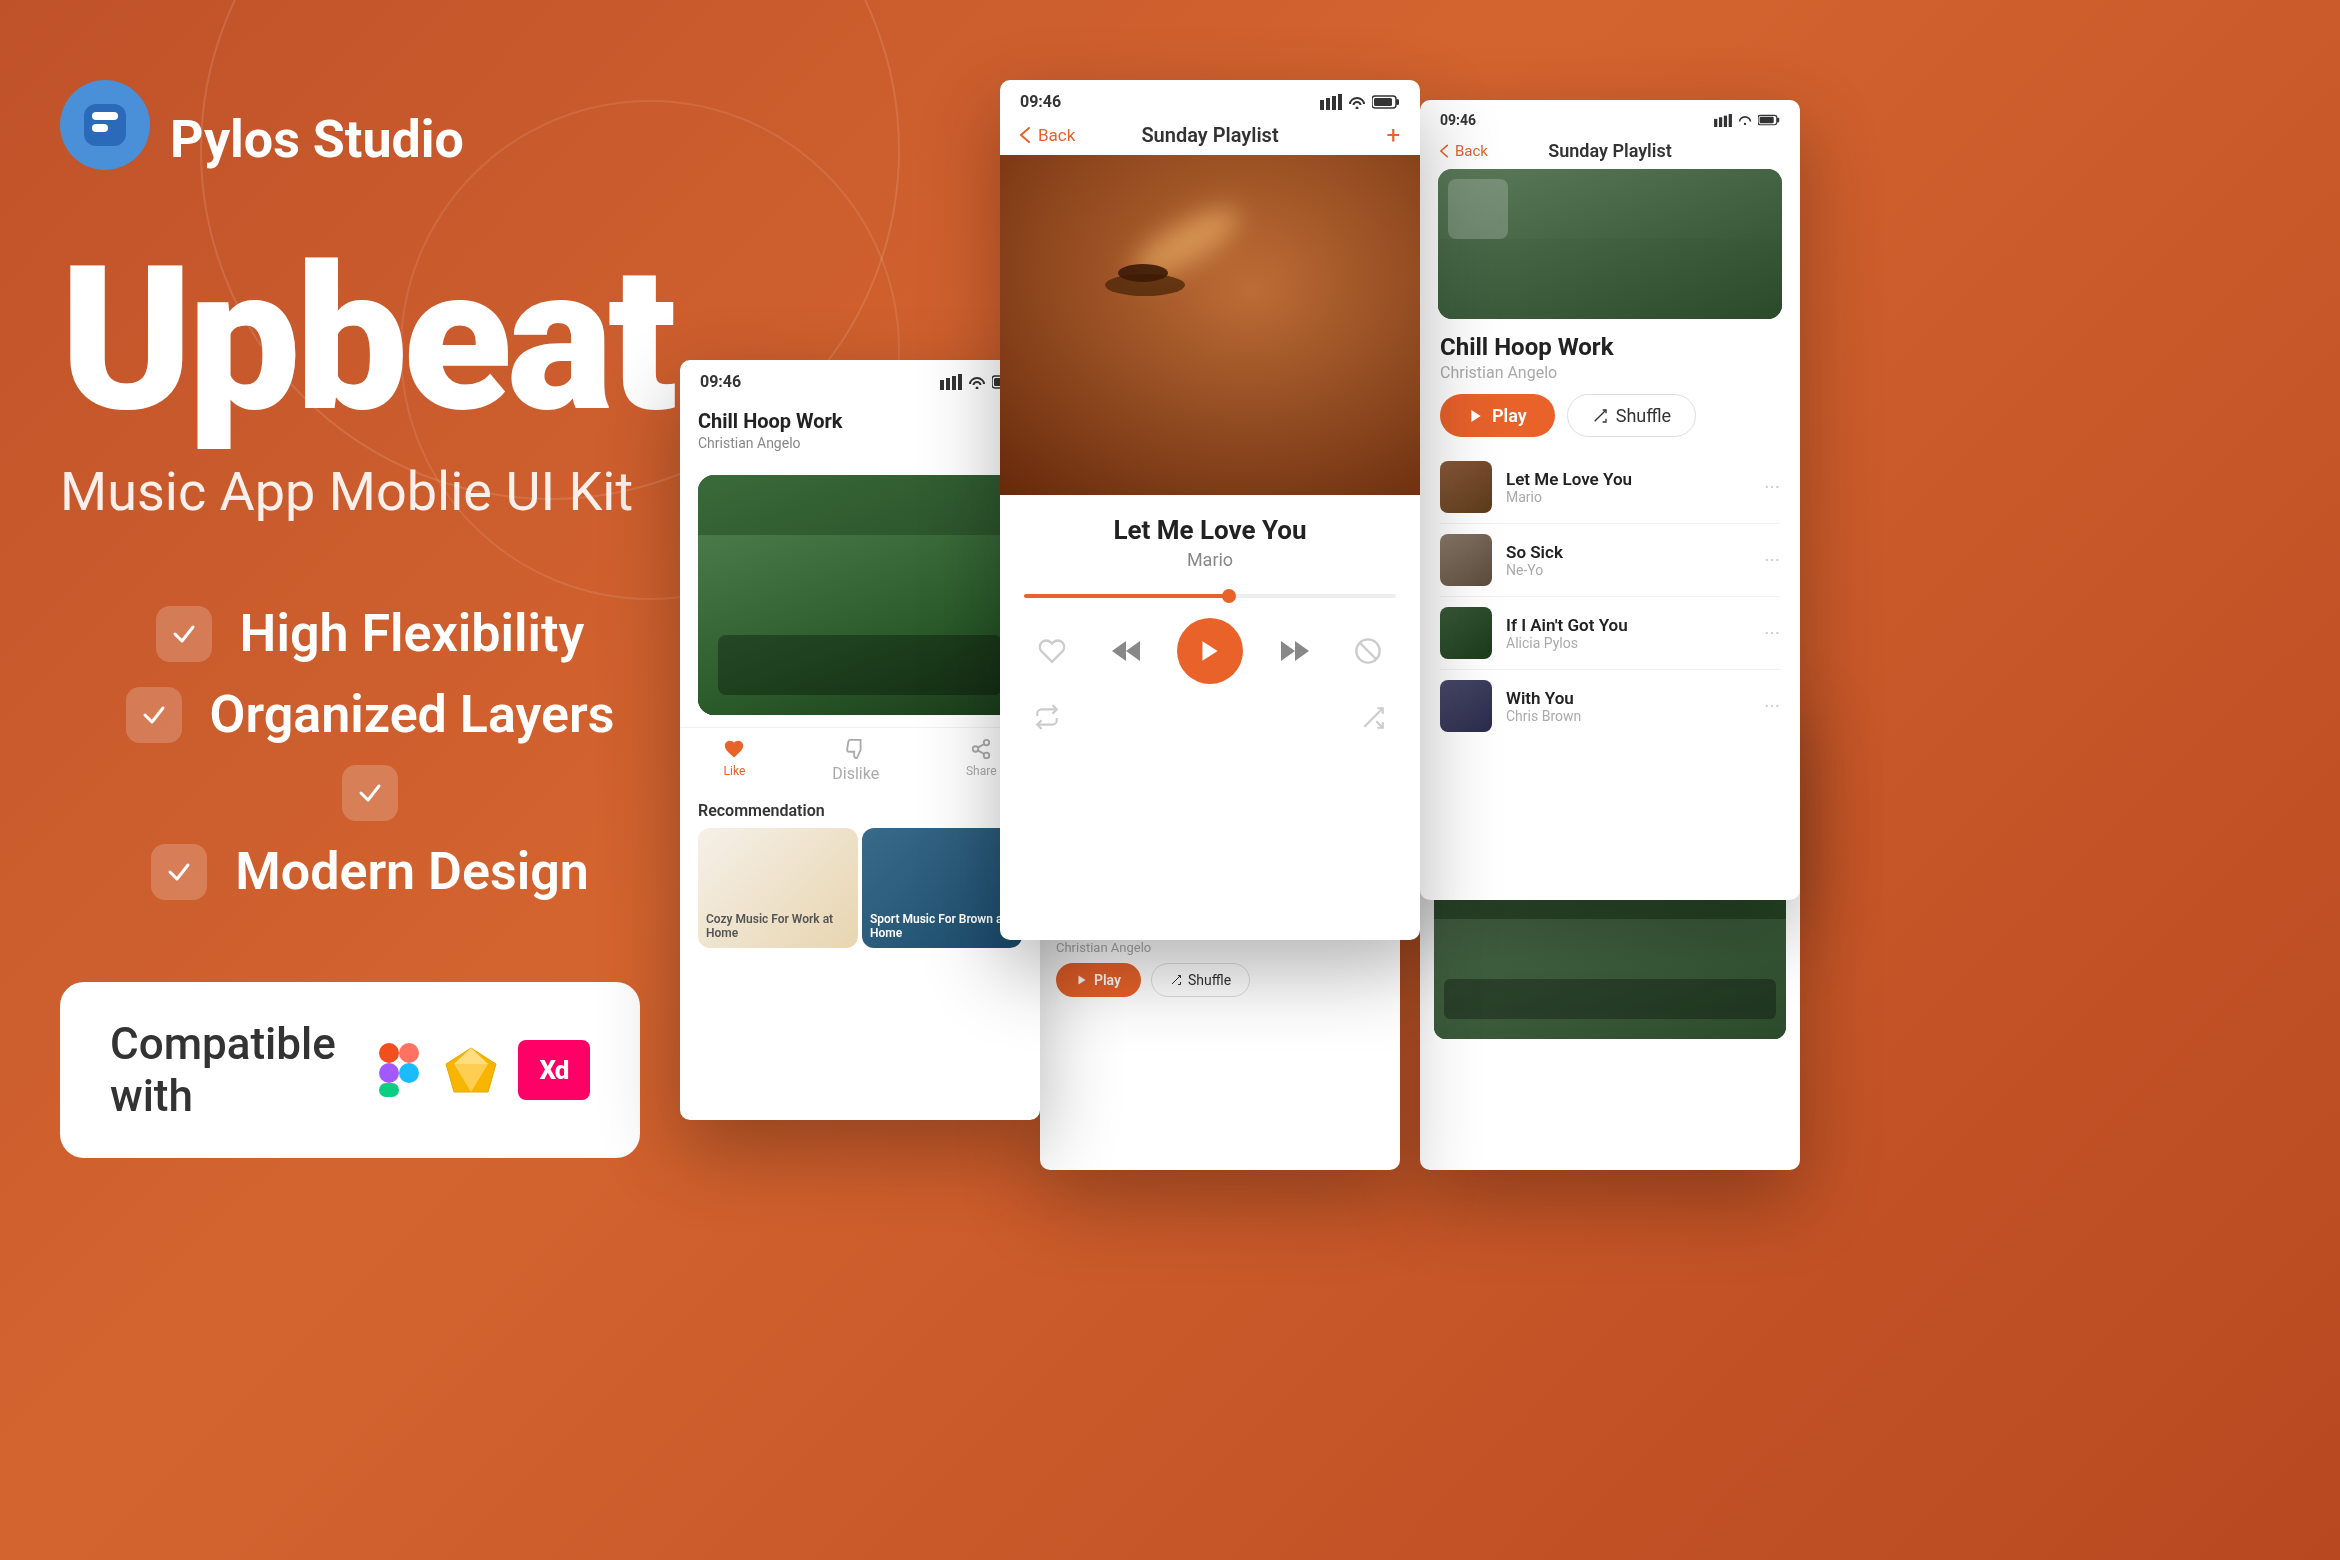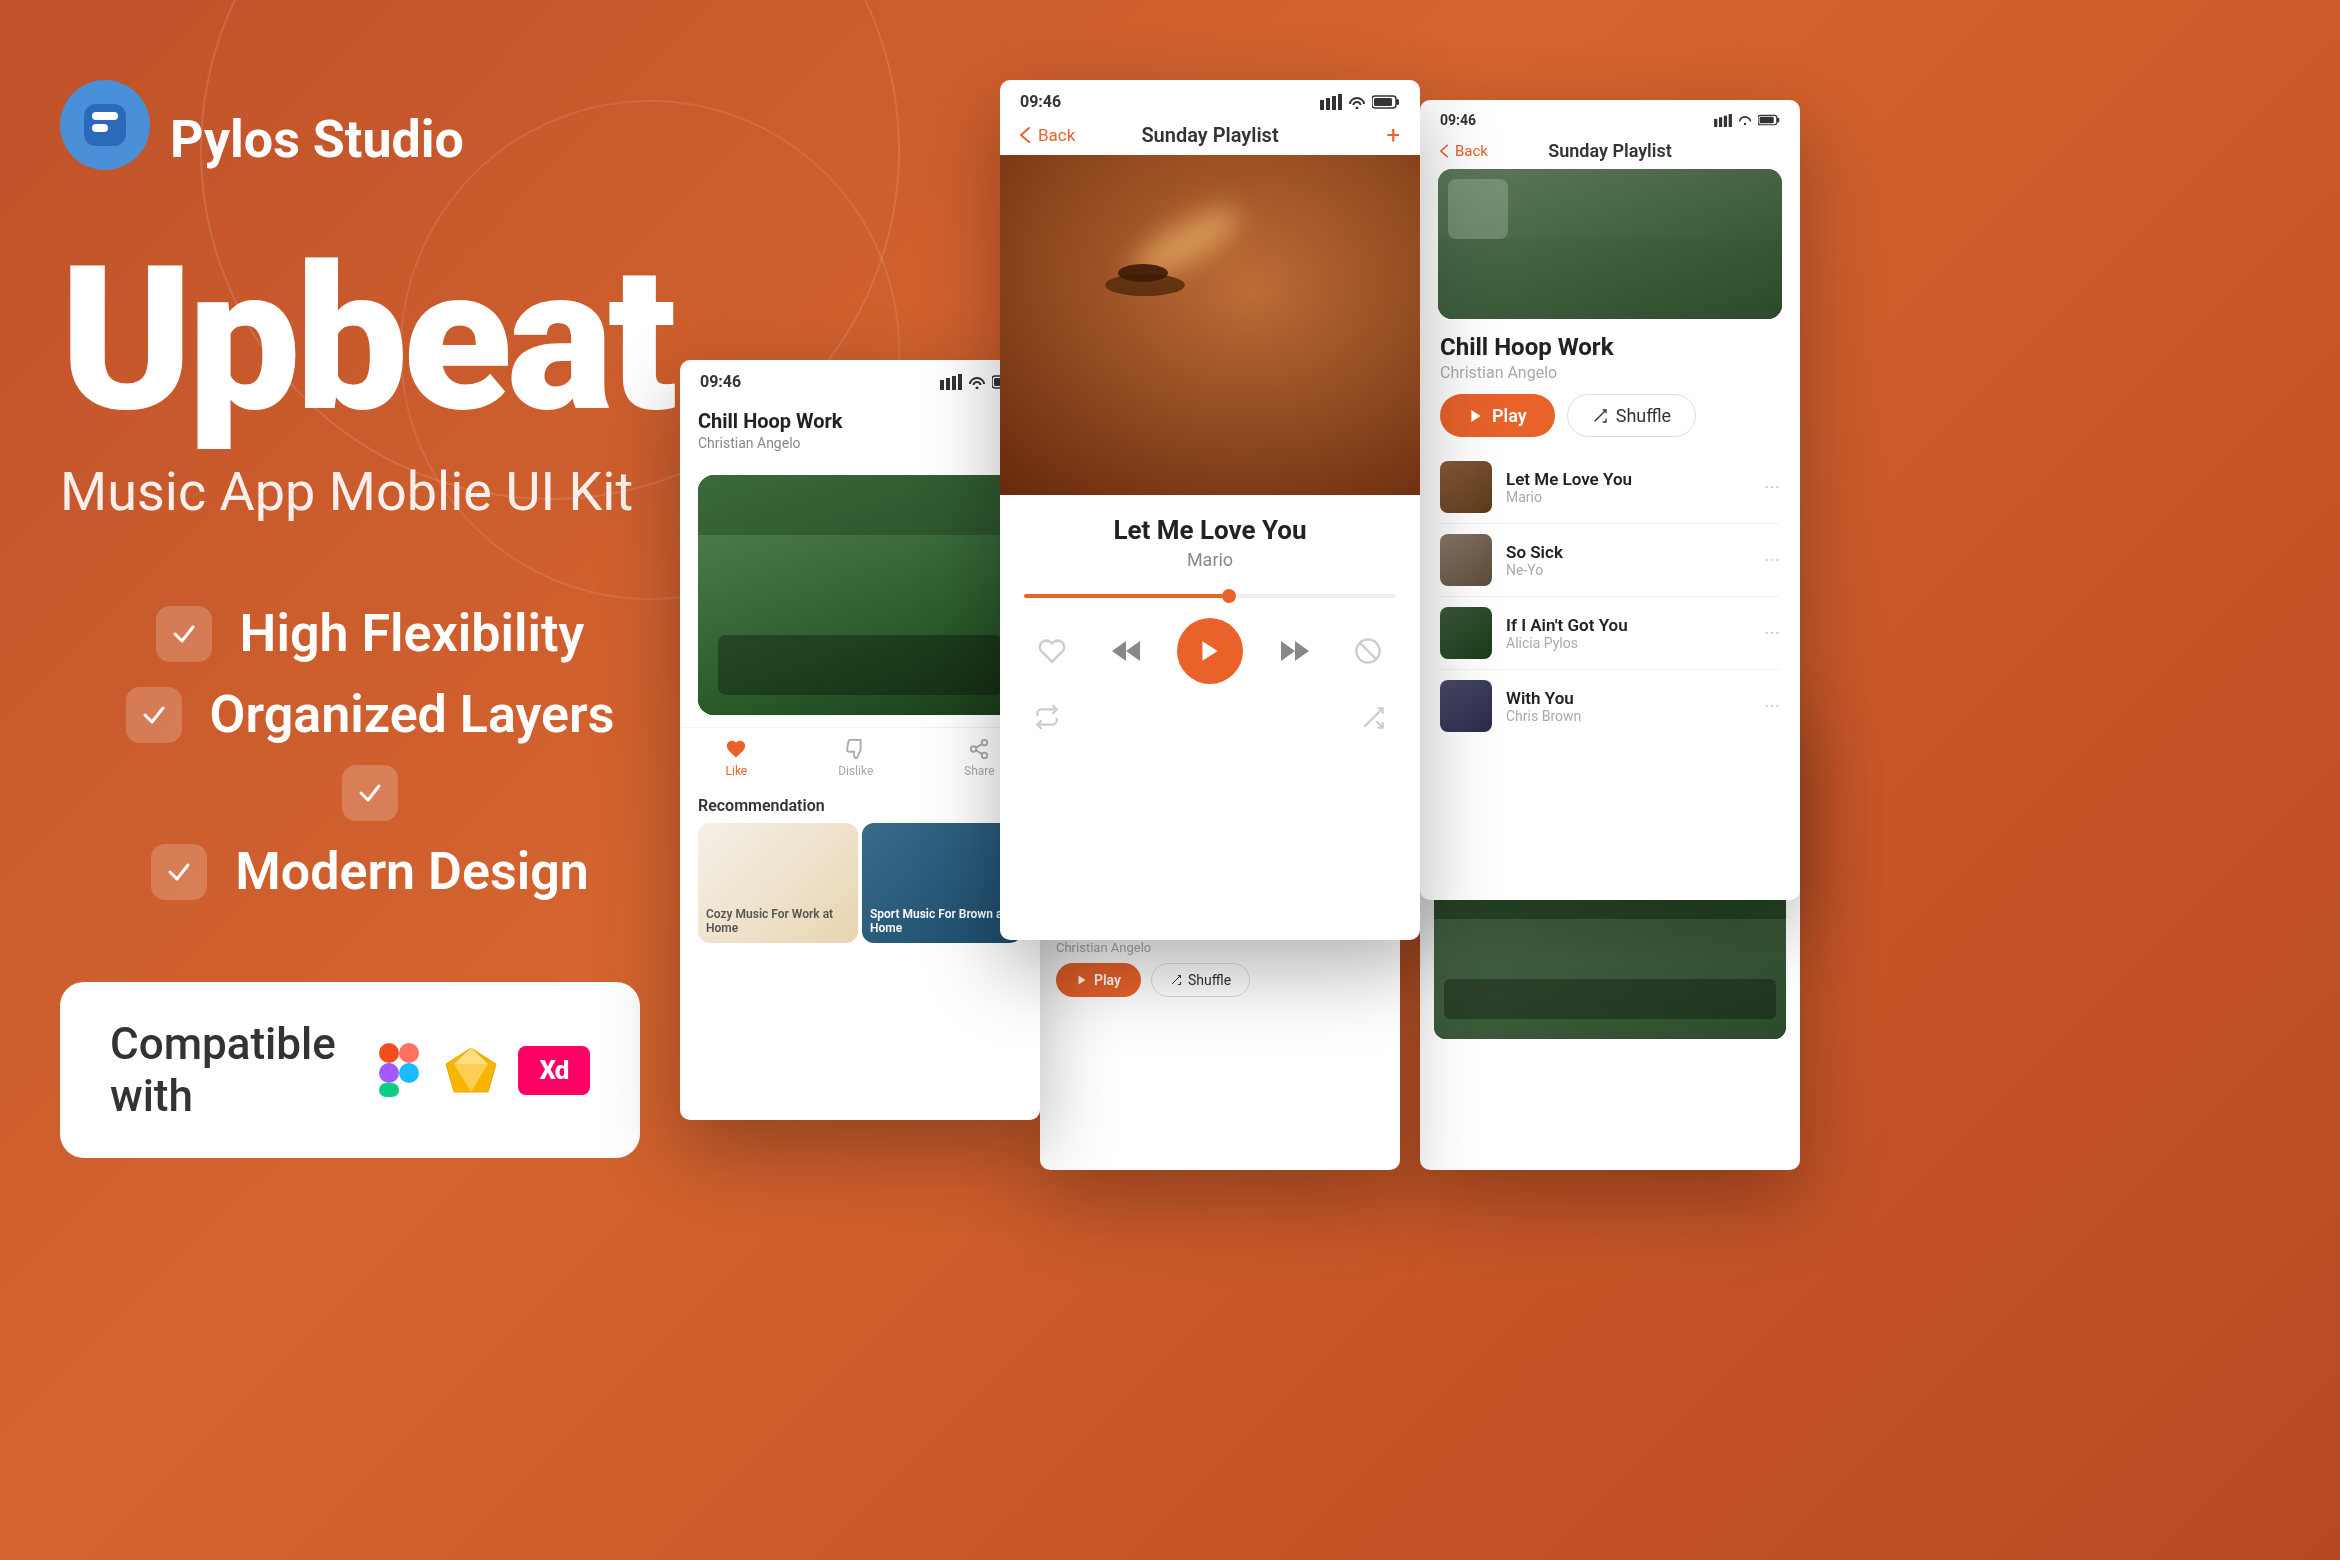--- a/index.html
+++ b/index.html
@@ -137,21 +137,21 @@
       color: #333;
     }
 
     .tool-icons {
       display: flex;
       align-items: center;
       gap: 20px;
     }
 
     .xd-icon {
-      width: 72px; height: 49px;
+      width: 72px; height: 60px;
       background: #ff0066;
       border-radius: 8px;
       display: flex;
       align-items: center;
       justify-content: center;
       color: white;
       font-size: 26px;
       font-weight: 700;
     }
 
@@ -620,21 +620,21 @@
       <div class="tab-item active">
         <svg width="22" height="22" viewBox="0 0 24 24" fill="#e8622a">
             <path d="M12 21.35l-1.45-1.32C5.4 15.36 2 12.28 2 8.5 2 5.42 4.42 3 7.5 3c1.74 0 3.41.81 4.5 2.09C13.09 3.81 14.76 3 16.5 3 19.58 3 22 5.42 22 8.5c0 3.78-3.4 6.86-8.55 11.54L12 21.35z"></path>
           </svg>
         <span style="font-size:12px;">Like</span>
       </div>
       <div class="tab-item">
         <svg width="22" height="22" viewBox="0 0 24 24" fill="none" stroke="#aaa" stroke-width="2">
             <path d="M10 15v4a3 3 0 003 3l4-9V2H5.72a2 2 0 00-2 1.7l-1.38 9a2 2 0 002 2.3H10z"></path>
           </svg>
-        <span style="font-size:12px;">Dislike</span>
+        <span style="font-size:16px;">Dislike</span>
       </div>
       <div class="tab-item">
         <svg width="22" height="22" viewBox="0 0 24 24" fill="none" stroke="#aaa" stroke-width="2">
             <circle cx="18" cy="5" r="3"></circle>
             <circle cx="6" cy="12" r="3"></circle>
             <circle cx="18" cy="19" r="3"></circle>
             <line x1="8.59" y1="13.51" x2="15.42" y2="17.49"></line>
             <line x1="15.41" y1="6.51" x2="8.59" y2="10.49"></line>
           </svg>
         <span style="font-size:12px;">Share</span>

